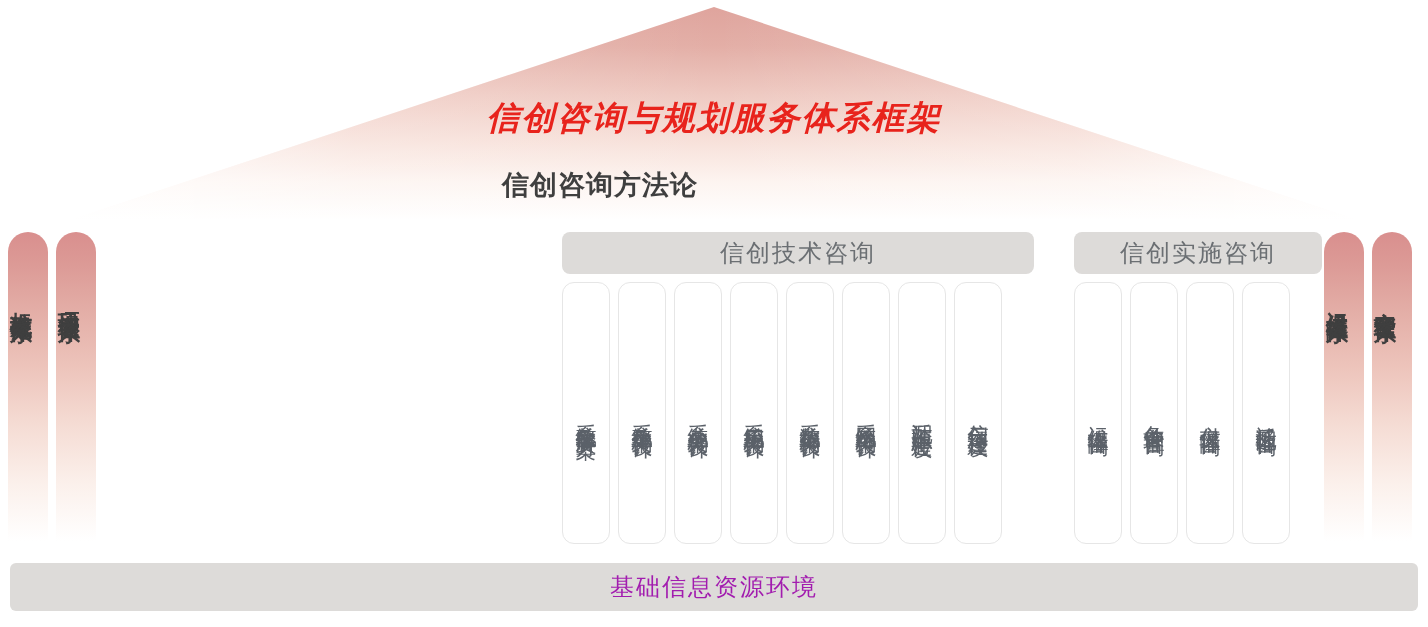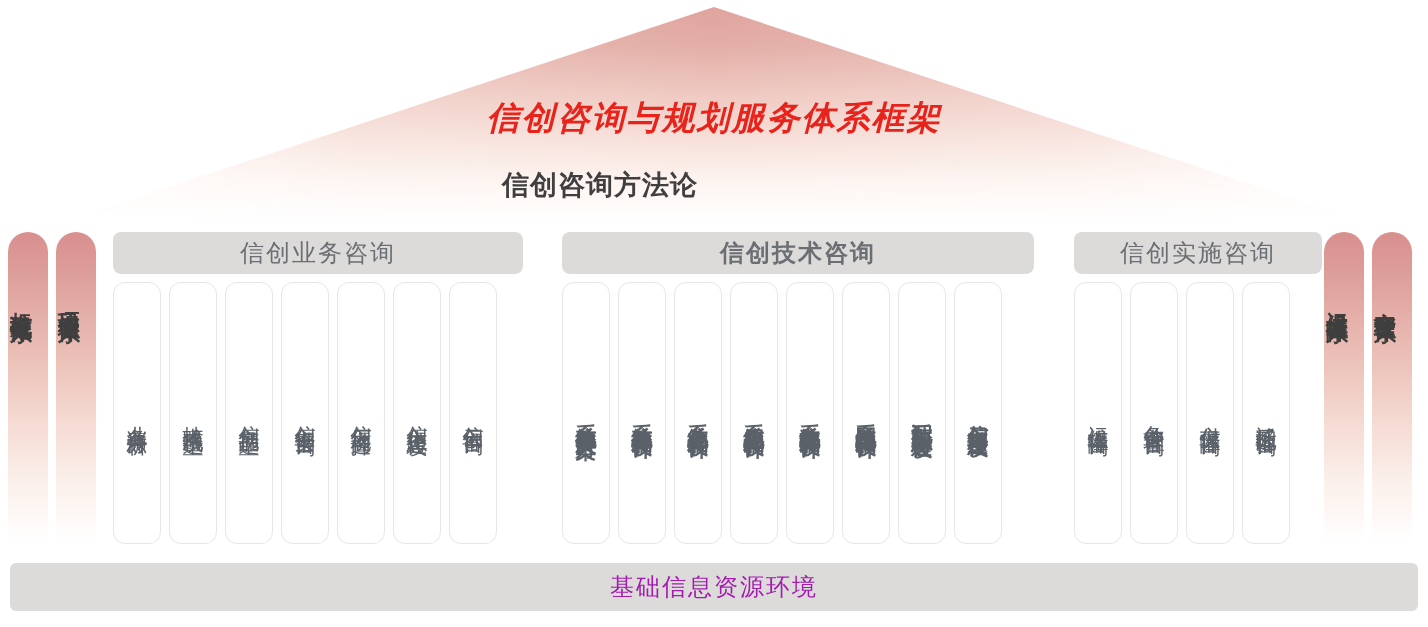--- a/index.html
+++ b/index.html
@@ -95,21 +95,21 @@
     text-orientation:upright;
     font-size:21px;
     color:#5b6169;
     letter-spacing:2px;
     line-height:26px;
     text-align:center;
     max-height:246px;
   }
   .g1{left:113px;width:410px;}
   .g1 .group-head{width:410px;}
-  .g2{left:562px;width:472px;font-weight:bold;}
+  .g2{left:562px;width:472px;}
   .g2 .group-head{width:472px;}
   .g3{left:1074px;width:232px;}
   .g3 .group-head{width:248px;}
 
   
   .foundation{
     position:absolute;left:10px;top:563px;
     width:1408px;height:48px;
     background:#dddbd9;
     border-radius:6px;
@@ -158,46 +158,20 @@
     <div class="ptext">项目管理体系</div>
   </div>
 
   <div class="pillar p-r1">
     <div class="ptext">运维保障体系</div>
   </div>
   <div class="pillar p-r2">
     <div class="ptext">安全管理体系</div>
   </div>
 
-  <div class="group g1">
-    <div class="group-head">信创业务咨询</div>
-    <div class="cards">
-      <div class="card">
-          <div class="ctext">业务痛点分析</div>
-        </div>
-      <div class="card">
-          <div class="ctext">技术路线选型</div>
-        </div>
-      <div class="card">
-          <div class="ctext">信创产品选型</div>
-        </div>
-      <div class="card">
-          <div class="ctext">信创安全咨询</div>
-        </div>
-      <div class="card">
-          <div class="ctext">信创厂商选择</div>
-        </div>
-      <div class="card">
-          <div class="ctext">信创生态建设</div>
-        </div>
-      <div class="card">
-          <div class="ctext">信创云咨询</div>
-        </div>
-    </div>
-  </div>
 
   <div class="group g2">
     <div class="group-head">信创技术咨询</div>
     <div class="cards">
       <div class="card">
           <div class="ctext">系统整体解决方案</div>
         </div>
       <div class="card">
           <div class="ctext">系统整体架构设计</div>
         </div>

